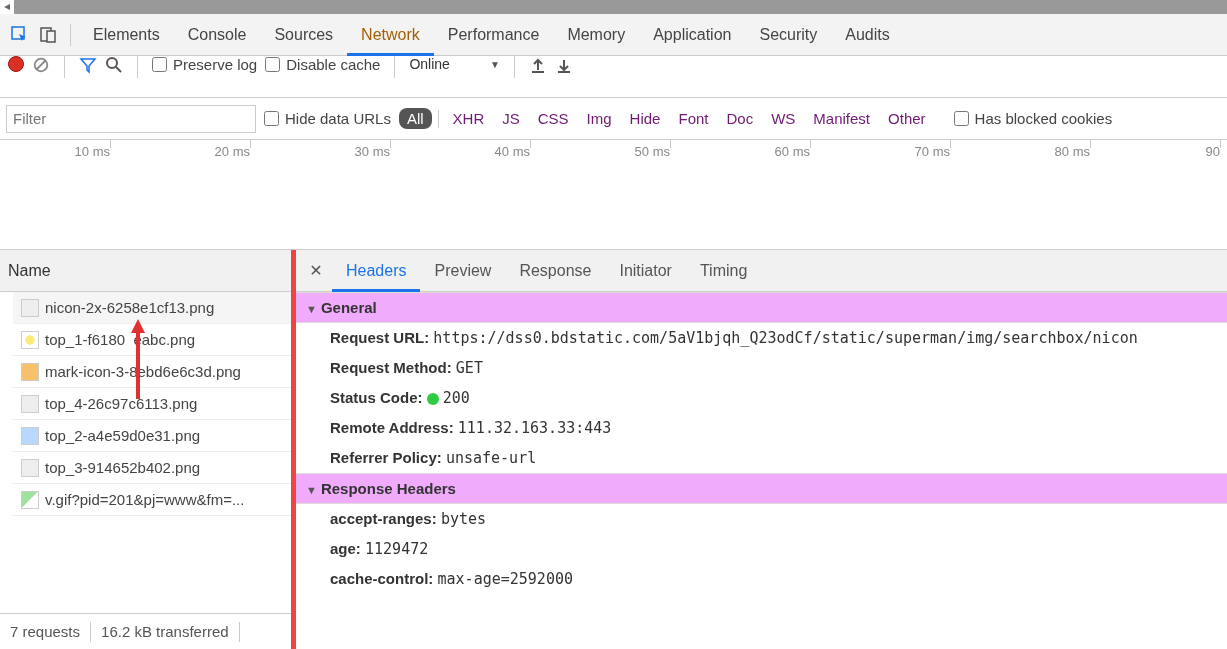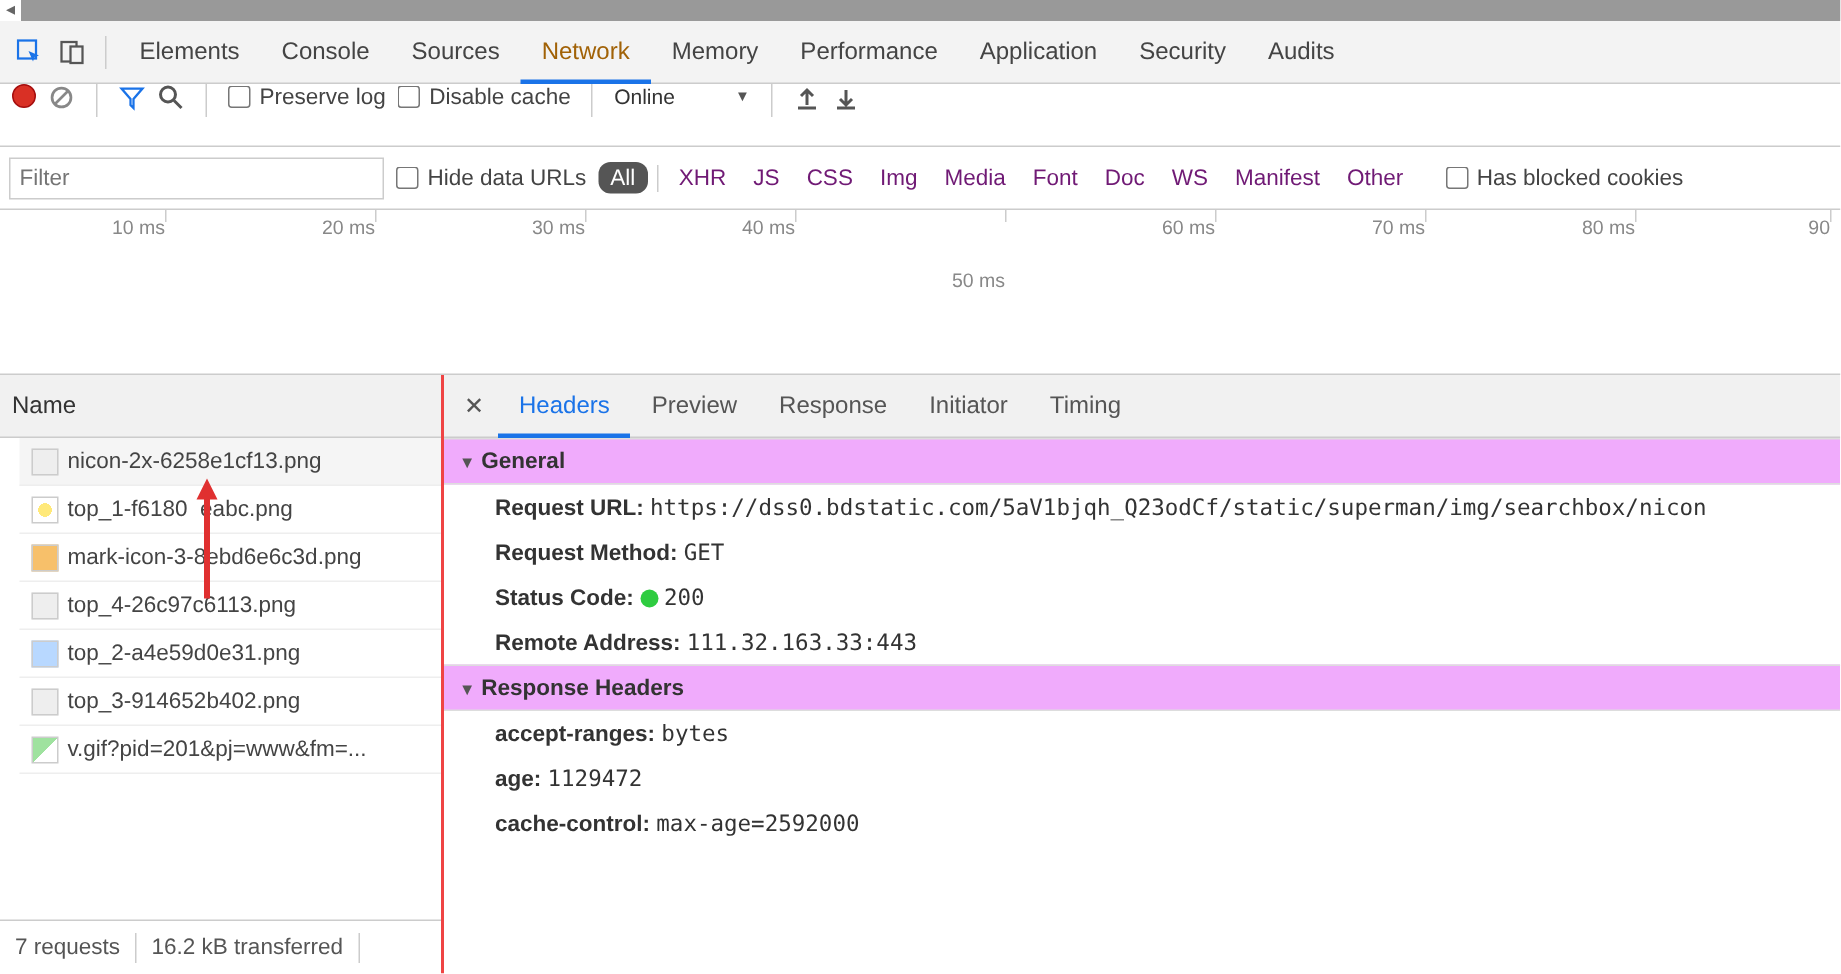--- a/index.html
+++ b/index.html
@@ -25,21 +25,21 @@
 .filterbar { height: 42px; border-bottom: 1px solid #ccc; display: flex; align-items: center; padding: 0 6px; gap: 8px; }
 .filterbar input.filter { flex: 0 0 250px; height: 28px; border: 1px solid #ccc; padding: 0 6px; font-size: 15px; color: #666; }
 .filterbar .chk { display: flex; align-items: center; gap: 6px; color: #444; font-size: 15px; }
 .filterbar .chk input { width: 15px; height: 15px; }
 .filterbar .ft { padding: 2px 8px; color: #701a75; cursor: pointer; font-size: 15px; border-radius: 8px; }
 .filterbar .ft.active { background: #555; color: #fff; }
 .timeline { height: 110px; border-bottom: 1px solid #ccc; position: relative; background: #fff; }
 .timeline .tick { position: absolute; top: 4px; font-size: 13px; color: #888; transform: translateX(-100%); }
 .timeline .tickline { position: absolute; top: 0; width: 1px; height: 8px; background: #ccc; }
 .content { display: flex; height: calc(649px - 14px - 42px - 42px - 42px - 110px); }
-.left { width: 296px; border-right: 2px solid #ef4444; display: flex; flex-direction: column; }
+.left { width: 296px; border-right: 5px solid #ef4444; display: flex; flex-direction: column; }
 .left .col-head { height: 42px; background: #f1f1f1; border-bottom: 1px solid #ccc; display: flex; align-items: center; padding: 0 8px; font-size: 16px; color: #333; }
 .left .rows { flex: 1; overflow: hidden; padding-left: 13px; }
 .left .row { height: 32px; display: flex; align-items: center; padding: 0 8px; gap: 6px; font-size: 15px; color: #444; border-bottom: 1px solid #eee; cursor: pointer; }
 .left .row.selected { background: #f5f5f5; }
 .left .row .thumb { width: 18px; height: 18px; border: 1px solid #ccc; background: #fff; display: inline-block; }
 .left .row .thumb.yellow { background: radial-gradient(circle, #ffe97a 40%, #fff 41%); }
 .left .row .thumb.orange { background: #f7c06a; }
 .left .row .thumb.blue { background: #b8d8ff; }
 .left .row .thumb.gray { background: #eee; }
 .left .row .thumb.green { background: linear-gradient(135deg, #9fe29f 50%, #fff 50%); }
@@ -80,22 +80,22 @@
         <rect x="2" y="2" width="10" height="13" fill="none" stroke="#555" stroke-width="1.5"></rect>
         <rect x="8" y="5" width="8" height="11" fill="#f3f3f3" stroke="#555" stroke-width="1.5"></rect>
       </svg>
   </div>
   <div class="divider"></div>
   <div id="ptabs" style="display: flex;">
       <div class="tab">Elements</div>
       <div class="tab">Console</div>
       <div class="tab">Sources</div>
       <div class="tab active">Network</div>
+      <div class="tab">Performance</div>
       <div class="tab">Memory</div>
-      <div class="tab">Performance</div>
       <div class="tab">Application</div>
       <div class="tab">Security</div>
       <div class="tab">Audits</div>
     </div>
 </div>
 
 <div class="toolbar">
   <div class="record"></div>
   <div class="clear-icon">
     <svg viewBox="0 0 20 20">
@@ -148,21 +148,21 @@
       <input type="checkbox" style="">
       <span>Hide data URLs</span>
     </label>
   <div id="ftypes" style="display:flex;gap:2px;align-items:center;">
       <div class="ft active">All</div>
       <div style="width: 1px; height: 18px; background: rgb(204, 204, 204); margin: 0px 4px;"></div>
       <div class="ft">XHR</div>
       <div class="ft">JS</div>
       <div class="ft">CSS</div>
       <div class="ft">Img</div>
-      <div class="ft">Media</div>
+      <div class="ft">Hide</div>
       <div class="ft">Font</div>
       <div class="ft">Doc</div>
       <div class="ft">WS</div>
       <div class="ft">Manifest</div>
       <div class="ft">Other</div>
     </div>
   <label class="chk" style="margin-left:12px;">
       <input type="checkbox" style="">
       <span>Has blocked cookies</span>
     </label>
@@ -170,21 +170,21 @@
 
 <div class="timeline" id="timeline">
     <div class="tick" style="left: 110px;">10 ms</div>
     <div class="tickline" style="left: 110px;"></div>
     <div class="tick" style="left: 250px;">20 ms</div>
     <div class="tickline" style="left: 250px;"></div>
     <div class="tick" style="left: 390px;">30 ms</div>
     <div class="tickline" style="left: 390px;"></div>
     <div class="tick" style="left: 530px;">40 ms</div>
     <div class="tickline" style="left: 530px;"></div>
-    <div class="tick" style="left: 670px; margin-top: 35px;">50 ms</div>
+    <div class="tick" style="left: 670px;">50 ms</div>
     <div class="tickline" style="left: 670px;"></div>
     <div class="tick" style="left: 810px;">60 ms</div>
     <div class="tickline" style="left: 810px;"></div>
     <div class="tick" style="left: 950px;">70 ms</div>
     <div class="tickline" style="left: 950px;"></div>
     <div class="tick" style="left: 1090px;">80 ms</div>
     <div class="tickline" style="left: 1090px;"></div>
     <div class="tick" style="left: 1220px;">90</div>
     <div class="tickline" style="left: 1220px;"></div>
   </div>
@@ -241,20 +241,21 @@
           <div class="dtab">Initiator</div>
           <div class="dtab">Timing</div>
         </div>
     </div>
     <div class="detail-body" id="dbody">
         <div class="section-head"><span class="tri">▼</span>General</div>
         <div class="kv"><b>Request URL:</b> <span class="mono">https://dss0.bdstatic.com/5aV1bjqh_Q23odCf/static/superman/img/searchbox/nicon</span></div>
         <div class="kv"><b>Request Method:</b> <span class="mono">GET</span></div>
         <div class="kv"><b>Status Code:</b> <span class="status-dot"></span><span class="mono">200</span></div>
         <div class="kv"><b>Remote Address:</b> <span class="mono">111.32.163.33:443</span></div>
+        <div class="kv"><b>Referrer Policy:</b> <span class="mono">unsafe-url</span></div>
         <div class="section-head"><span class="tri">▼</span>Response Headers</div>
         <div class="kv"><b>accept-ranges:</b> <span class="mono">bytes</span></div>
         <div class="kv"><b>age:</b> <span class="mono">1129472</span></div>
         <div class="kv"><b>cache-control:</b> <span class="mono">max-age=2592000</span></div>
       </div>
   </div>
 </div>
 
 <div class="arrow-annot">
   <svg width="18" height="80">

